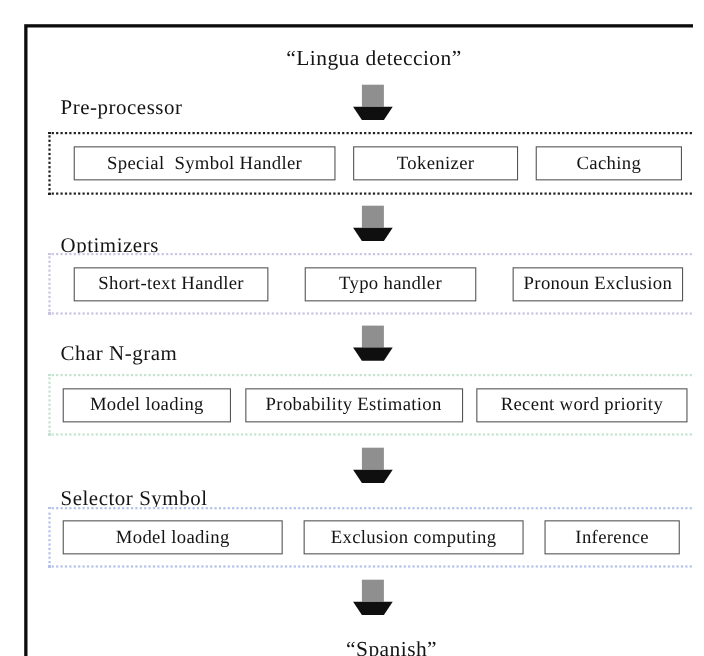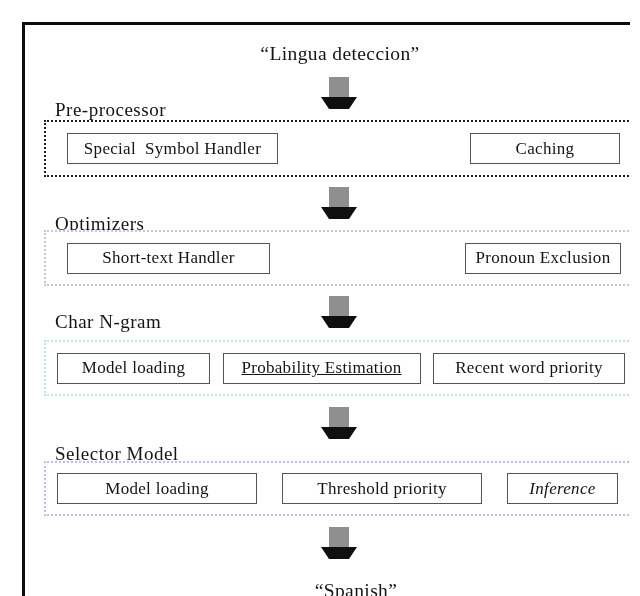--- a/index.html
+++ b/index.html
@@ -55,21 +55,21 @@
   .arrow.a5 { top: 497px; height: 53px; }
 
   
   .slabel {
     position: absolute;
     left: 25px;
     font-size: 19px;
     letter-spacing: 0.5px;
     white-space: nowrap;
   }
-  .slabel.l0 { top: 69px; }
+  .slabel.l0 { top: 58px; }
   .slabel.l1 { top: 183px; }
   .slabel.l2 { top: 281px; }
   .slabel.l3 { top: 413px; }
 
   
   .sbox {
     position: absolute;
     left: 24px;
     width: 588px;
     display: flex;
@@ -87,88 +87,90 @@
     border: 1.5px solid #555555;
     background: #ffffff;
     display: flex;
     align-items: center;
     justify-content: center;
     font-size: 17px;
     letter-spacing: 0.3px;
     white-space: pre;
     overflow: hidden;
   }
-  .sec0 .ibox:nth-child(1) { width: 211px; }
+  .sec0 .ibox:nth-child(1) { width: 238px; }
   .sec0 .ibox:nth-child(2) { width: 150px; }
   .sec0 .ibox:nth-child(3) { width: 133px; }
 
-  .sec1 .ibox:nth-child(1) { width: 203px; }
+  .sec1 .ibox:nth-child(1) { width: 177px; }
   .sec1 .ibox:nth-child(2) { width: 156px; }
   .sec1 .ibox:nth-child(3) { width: 155px; }
 
   .sec2 .ibox:nth-child(1) { width: 153px; }
-  .sec2 .ibox:nth-child(2) { width: 198px; text-decoration: underline; }
+  .sec2 .ibox:nth-child(2) { width: 198px; }
   .sec2 .ibox:nth-child(3) { width: 192px; }
 
   .sec3 .ibox:nth-child(1) { width: 200px; }
   .sec3 .ibox:nth-child(2) { width: 200px; }
-  .sec3 .ibox:nth-child(3) { width: 111px; font-style: italic; }
+  .sec3 .ibox:nth-child(3) { width: 123px; }
 </style>
 </head>
 <body>
 
 <div class="canvas">
 
   <div class="frame" style="border-color: rgb(13, 13, 13);"></div>
 
   <div class="io-label input">“Lingua deteccion”</div>
 
   <div class="arrow a1">
     <div class="line" style="background-color: rgb(143, 143, 143);"></div>
     <div class="head" style="border-top-color: rgb(15, 15, 15);"></div>
   </div>
 
   <div class="slabel l0">Pre-processor</div>
   <div class="sbox sec0" style="border-color: rgb(31, 31, 31);">
     <div class="ibox">Special  Symbol Handler</div>
+    <div class="ibox">Tokenizer</div>
     <div class="ibox">Caching</div>
   </div>
 
   <div class="arrow a2">
     <div class="line" style="background-color: rgb(143, 143, 143);"></div>
     <div class="head" style="border-top-color: rgb(15, 15, 15);"></div>
   </div>
 
   <div class="slabel l1">Optimizers</div>
   <div class="sbox sec1" style="border-color: rgb(203, 195, 227);">
     <div class="ibox">Short-text Handler</div>
+    <div class="ibox">Typo handler</div>
     <div class="ibox">Pronoun Exclusion</div>
   </div>
 
   <div class="arrow a3">
     <div class="line" style="background-color: rgb(143, 143, 143);"></div>
     <div class="head" style="border-top-color: rgb(15, 15, 15);"></div>
   </div>
 
   <div class="slabel l2">Char N-gram</div>
   <div class="sbox sec2" style="border-color: rgb(195, 227, 208);">
     <div class="ibox">Model loading</div>
     <div class="ibox">Probability Estimation</div>
     <div class="ibox">Recent word priority</div>
   </div>
 
   <div class="arrow a4">
     <div class="line" style="background-color: rgb(143, 143, 143);"></div>
     <div class="head" style="border-top-color: rgb(15, 15, 15);"></div>
   </div>
 
-  <div class="slabel l3">Selector Model</div>
+  <div class="slabel l3">Selector Symbol</div>
   <div class="sbox sec3" style="border-color: rgb(179, 194, 234);">
     <div class="ibox">Model loading</div>
-    <div class="ibox">Threshold priority</div>
+    <div class="ibox">Exclusion computing</div>
     <div class="ibox">Inference</div>
   </div>
 
   <div class="arrow a5">
     <div class="line" style="background-color: rgb(143, 143, 143);"></div>
     <div class="head" style="border-top-color: rgb(15, 15, 15);"></div>
   </div>
 
   <div class="io-label output">“Spanish”</div>
 

